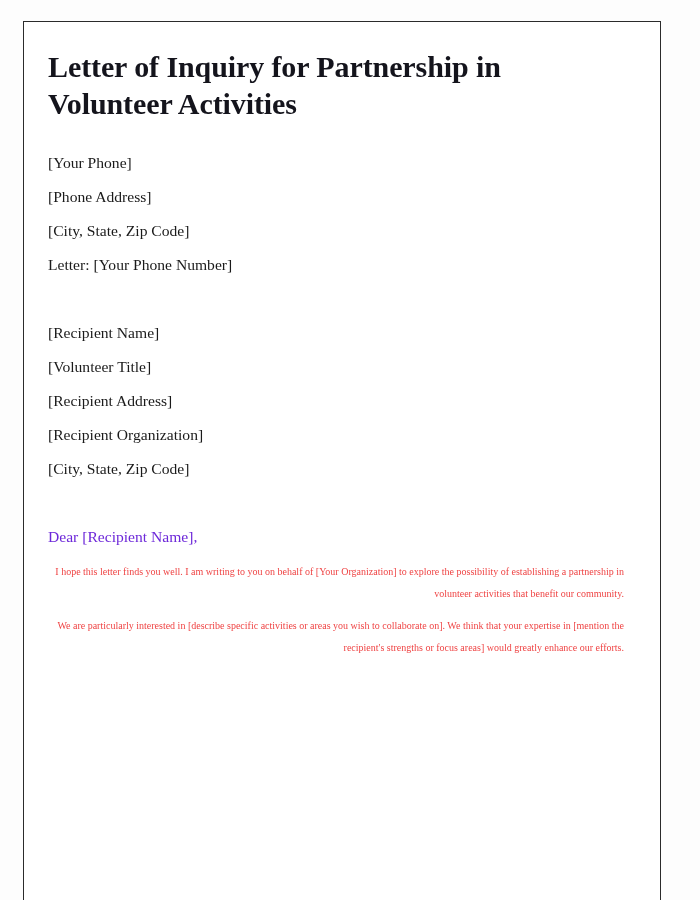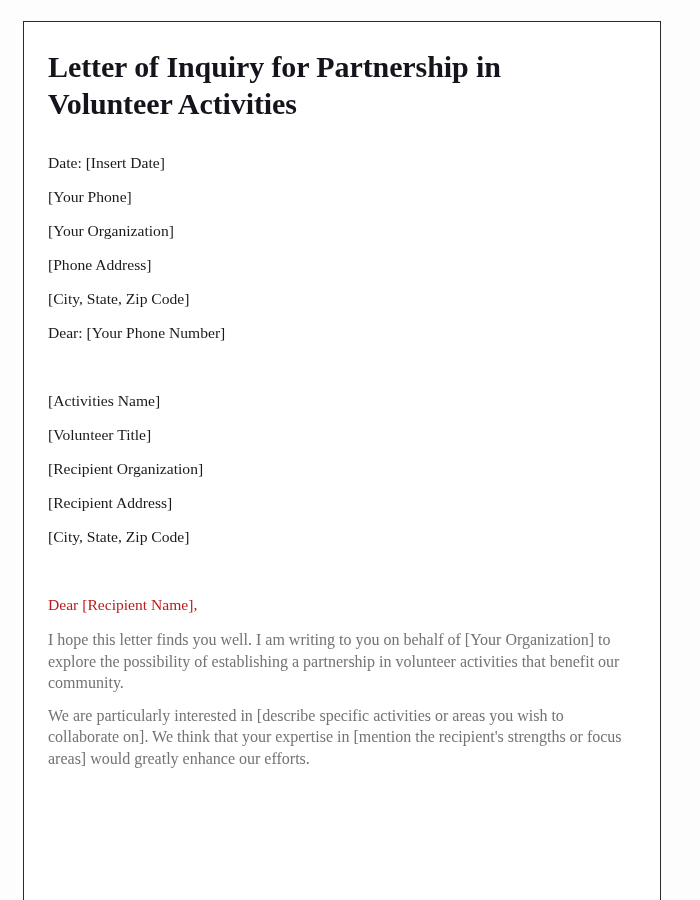--- a/index.html
+++ b/index.html
@@ -53,58 +53,56 @@
     margin: 0 0 15px 0;
     white-space: nowrap;
   }
 
   .block-gap {
     height: 34px;
   }
 
   .salutation {
     font-size: 15.6px;
-    color: #b91c1c;
+    color: #6d28d9;
     line-height: 19px;
     margin: 0 0 15px 0;
   }
 
   .body-paragraph {
-    font-size: 16px;
-    color: #737373;
+    font-size: 10px;
+    color: #ef4444;
     line-height: 21.5px;
     margin: 0 0 11px 0;
     max-width: 578px;
-    text-align: left;
+    text-align: right;
   }
 </style>
 </head>
 <body>
 
 <div class="page-sheet">
   <div class="page-inner">
 
     <h1 class="doc-title">Letter of Inquiry for Partnership in Volunteer Activities</h1>
 
     <div class="address-block">
-      <p class="address-line">Date: [Insert Date]</p>
       <p class="address-line">[Your Phone]</p>
-      <p class="address-line">[Your Organization]</p>
       <p class="address-line">[Phone Address]</p>
       <p class="address-line">[City, State, Zip Code]</p>
-      <p class="address-line">Dear: [Your Phone Number]</p>
+      <p class="address-line">Letter: [Your Phone Number]</p>
     </div>
 
     <div class="block-gap"></div>
 
     <div class="address-block" style="margin-top:0;">
-      <p class="address-line">[Activities Name]</p>
+      <p class="address-line">[Recipient Name]</p>
       <p class="address-line">[Volunteer Title]</p>
+      <p class="address-line">[Recipient Address]</p>
       <p class="address-line">[Recipient Organization]</p>
-      <p class="address-line">[Recipient Address]</p>
       <p class="address-line">[City, State, Zip Code]</p>
     </div>
 
     <div class="block-gap"></div>
 
     <p class="salutation">Dear [Recipient Name],</p>
 
     <p class="body-paragraph">I hope this letter finds you well. I am writing to you on behalf of [Your Organization] to explore the possibility of establishing a partnership in volunteer activities that benefit our community.</p>
     <p class="body-paragraph">We are particularly interested in [describe specific activities or areas you wish to collaborate on]. We think that your expertise in [mention the recipient's strengths or focus areas] would greatly enhance our efforts.</p>
 

